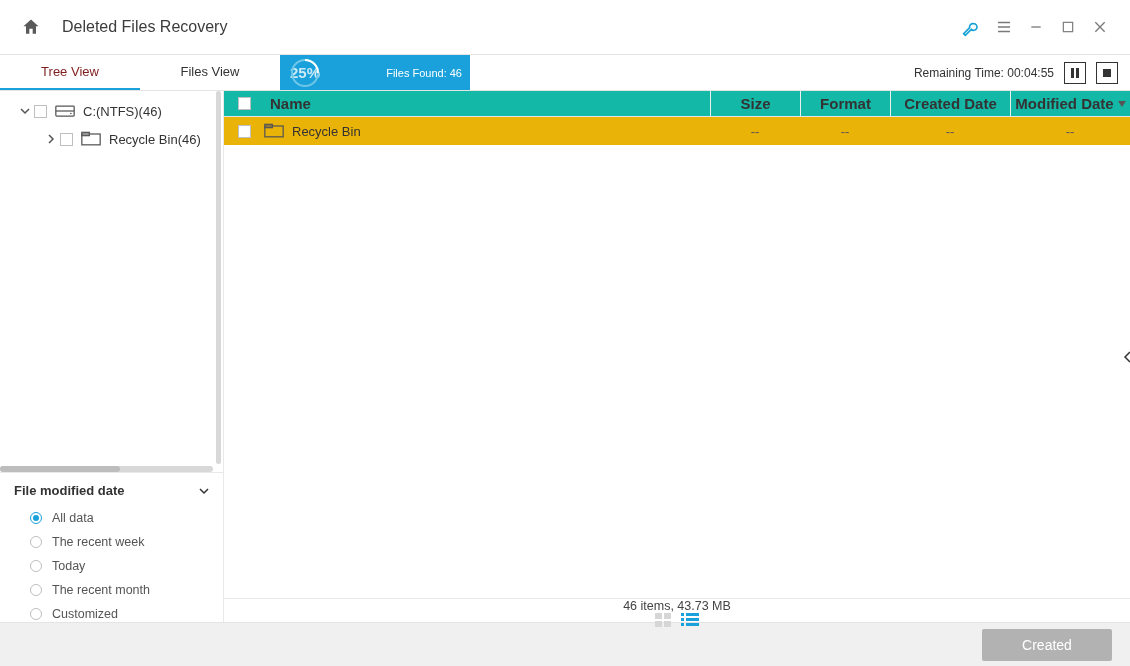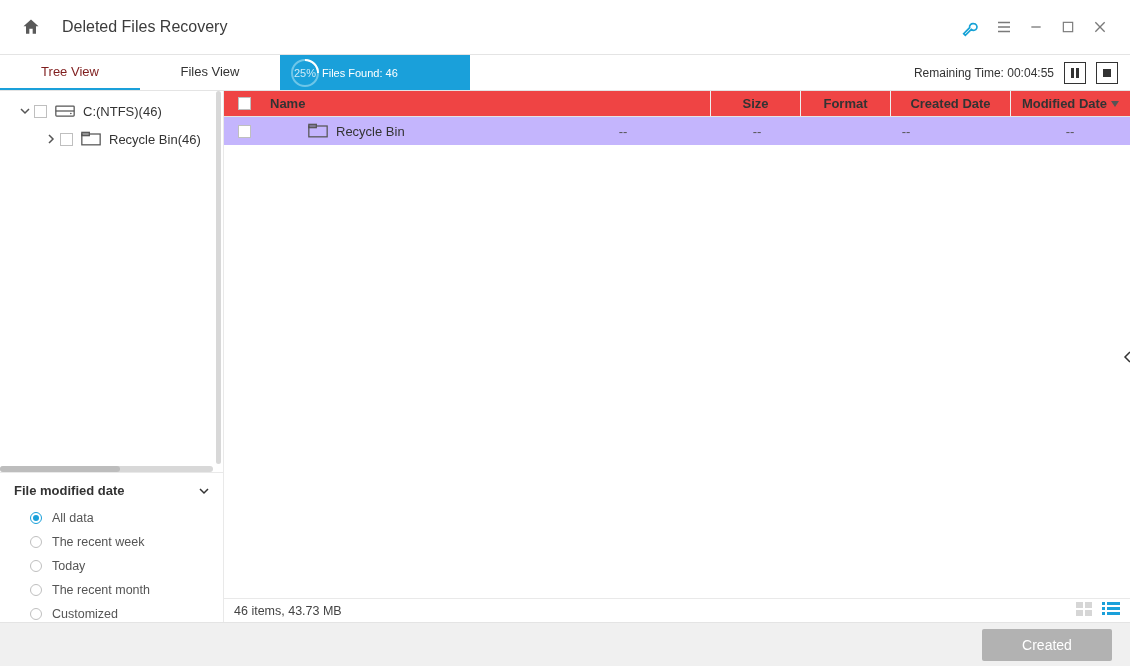--- a/index.html
+++ b/index.html
@@ -13,22 +13,22 @@
   .titlebar .ctl { width: 32px; height: 32px; display:flex; align-items:center; justify-content:center; color:#7a7a7a; }
   .titlebar .key { color:#17a2d6; }
   
   .subbar { height: 36px; display:flex; align-items:stretch; border-bottom:1px solid #e4e4e4; }
   .viewtabs { width: 280px; display:flex; }
   .viewtab { flex:1; display:flex; align-items:center; justify-content:center; font-size:13px; color:#333; border-bottom:2px solid transparent; }
   .viewtab.active { color:#7f1d1d; border-bottom-color:#1aa0da; }
   .progress { width: 190px; background:#1aa0da; color:#fff; display:flex; align-items:center; font-size:12px; }
   .progress .ring { position:relative; width:34px; height:34px; margin-left:8px; display:flex; align-items:center; justify-content:center; }
   .progress .ring svg { position:absolute; left:0; top:0; }
-  .progress .pct { font-size:11px; color:#cdeaf6; }
-  .progress .found { flex:1; text-align:left; padding-right:21px; font-size:11px; }
+  .progress .pct { font-size:15px; color:#cdeaf6;font-weight:bold; }
+  .progress .found { flex:1; text-align:right; padding-right:8px; font-size:11px; }
   .subbar .spacer2 { flex:1; }
   .subbar .remaining { display:flex; align-items:center; font-size:12px; color:#333; padding-right:12px; }
   .subbar .sqbtn { width:22px; height:22px; border:1.5px solid #333; margin-left:10px; display:flex; align-items:center; justify-content:center; }
   
   .main { flex:1; display:flex; min-height:0; }
   .leftcol { width:224px; display:flex; flex-direction:column; border-right:1px solid #e9e9e9; position:relative; }
   .tree { flex:1; padding-top:6px; overflow:hidden; position:relative; }
   .treerow { display:flex; align-items:center; height:28px; font-size:13px; color:#333; }
   .treerow .arrow { width:14px; text-align:center; color:#555; }
   .treerow .cb { width:13px; height:13px; border:1px solid #bfbfbf; margin:0 8px 0 2px; background:#fff; }
@@ -39,35 +39,35 @@
   .tree-scroll .thumb { height:6px; width:120px; background:#bdbdbd; border-radius:3px; }
   .tree .vscroll { position:absolute; top:0; right:2px; bottom:8px; width:5px; background:#d8d8d8; border-radius:3px; }
   .filterblock { border-top:1px solid #e9e9e9; padding:10px 14px 8px 14px; height:150px; }
   .filterhead { display:flex; align-items:center; justify-content:space-between; font-size:13px; margin-bottom:8px;font-weight:bold; }
   .radio-row { display:flex; align-items:center; height:24px; font-size:12.5px; color:#555; padding-left:16px; }
   .radio { width:12px; height:12px; border:1.5px solid #bfbfbf; border-radius:50%; margin-right:10px; display:flex; align-items:center; justify-content:center; }
   .radio.sel { border-color:#1aa0da; }
   .radio.sel::after { content:""; width:6px; height:6px; background:#1aa0da; border-radius:50%; }
   
   .rightpanel { flex:1; display:flex; flex-direction:column; min-width:0; }
-  .gridhead { height:26px; background:#ef4444; border-bottom:1px solid #e4e4e4; display:flex; align-items:center; font-size:13px; font-weight:600; color:#333; }
+  .gridhead { height:26px; background:#14b8a6; border-bottom:1px solid #e4e4e4; display:flex; align-items:center; font-size:15px; font-weight:600; color:#333; }
   .col-cb { width:40px; display:flex; justify-content:center; }
   .col-cb .cb { width:13px; height:13px; border:1px solid #bfbfbf; background:#fff; }
   .col-name { flex:1; padding-left:6px; }
   .col { width:90px; text-align:center; border-left:1px solid #eee; height:100%; display:flex; align-items:center; justify-content:center; }
   .col.created { width:120px; }
   .col.modified { width:120px; display:flex; align-items:center; justify-content:center; gap:4px; }
   .gridbody { flex:1; background:#fff; }
   .gridrow { height:28px; display:flex; align-items:center; font-size:13px; color:#333; }
-  .gridrow.odd { background:#c4b5fd;gap:44px; }
+  .gridrow.odd { background:#eab308; }
   .gridrow .name { flex:1; display:flex; align-items:center; }
   .gridrow .colv { width:90px; text-align:center; color:#555; }
   .gridrow .colv.created { width:120px; }
   .gridrow .colv.modified { width:120px; }
-  .statusbar { height:24px; border-top:1px solid #e9e9e9; display:flex; align-items:center; padding:0 10px; font-size:12.5px; color:#444; }
+  .statusbar { height:24px; border-top:1px solid #e9e9e9; display:flex; align-items:center; padding:0 10px; font-size:12.5px; color:#444;flex-direction:column; }
   .statusbar .spacer3 { flex:1; }
   .viewbtns { display:flex; gap:8px; }
   
   .footer { height:44px; background:#f0f0f0; display:flex; align-items:center; justify-content:flex-end; padding-right:18px; border-top:1px solid #e4e4e4; }
   .recoverbtn { width:130px; height:32px; background:#b2b2b2; color:#fff; font-size:14px; display:flex; align-items:center; justify-content:center; border-radius:2px; }
   .side-handle { position:absolute; right:0; top:50%; transform:translateY(-50%); width:10px; height:46px; display:flex; align-items:center; justify-content:center; }
 </style>
 </head>
 <body>
 

